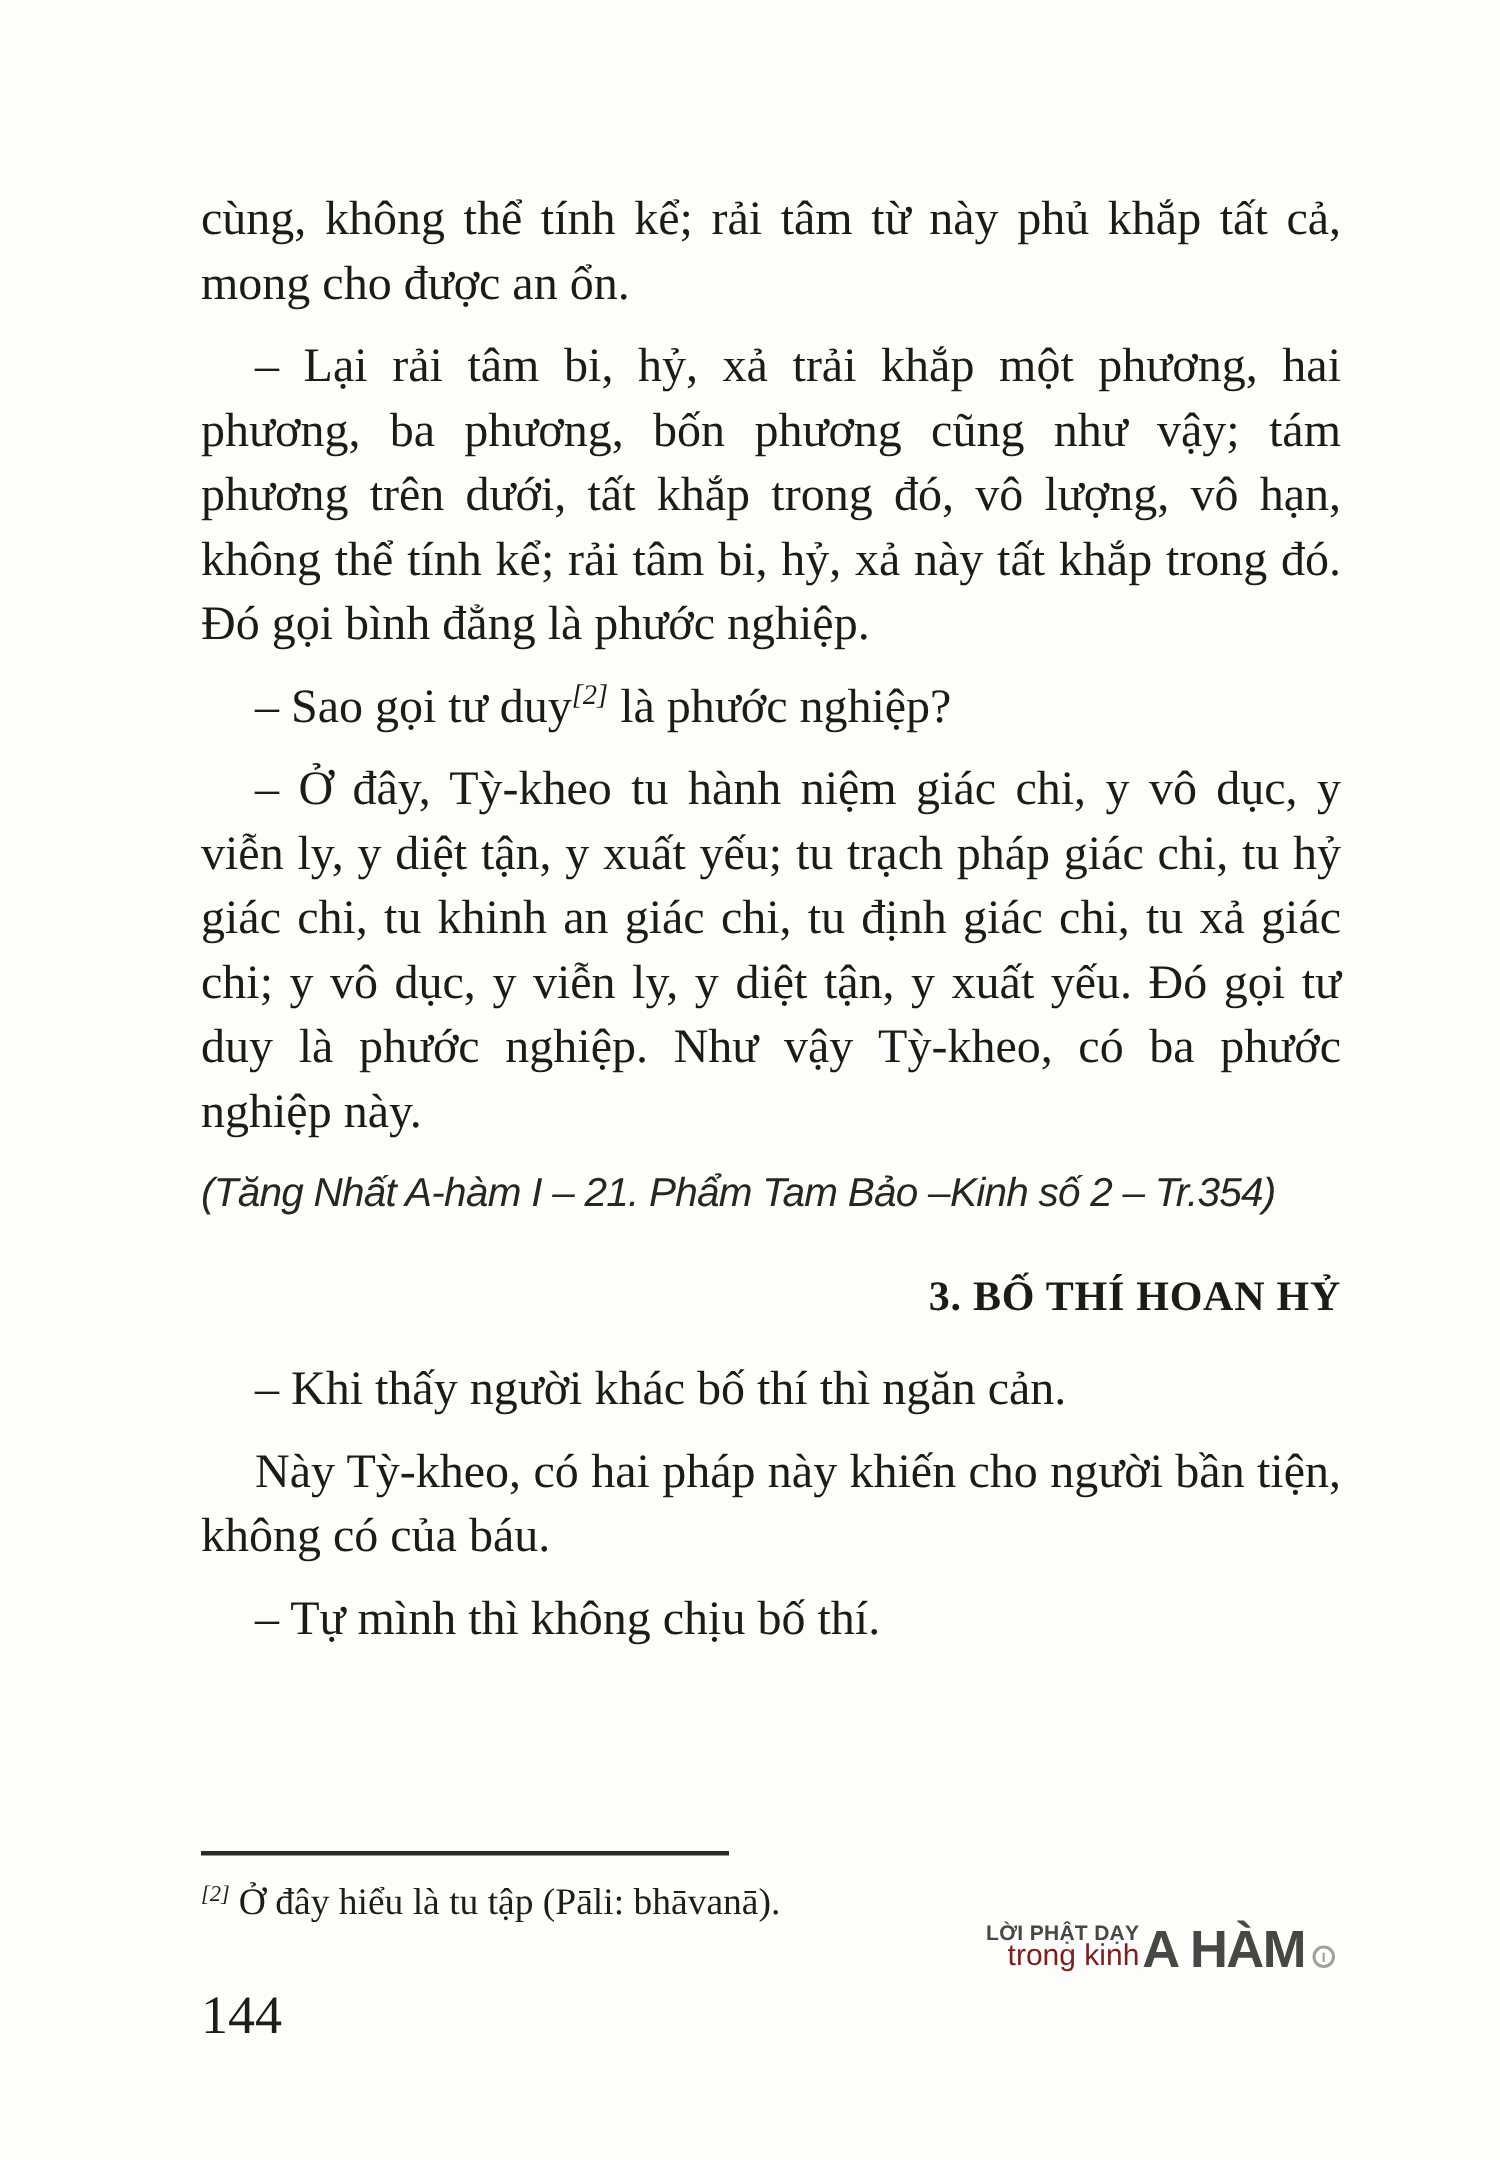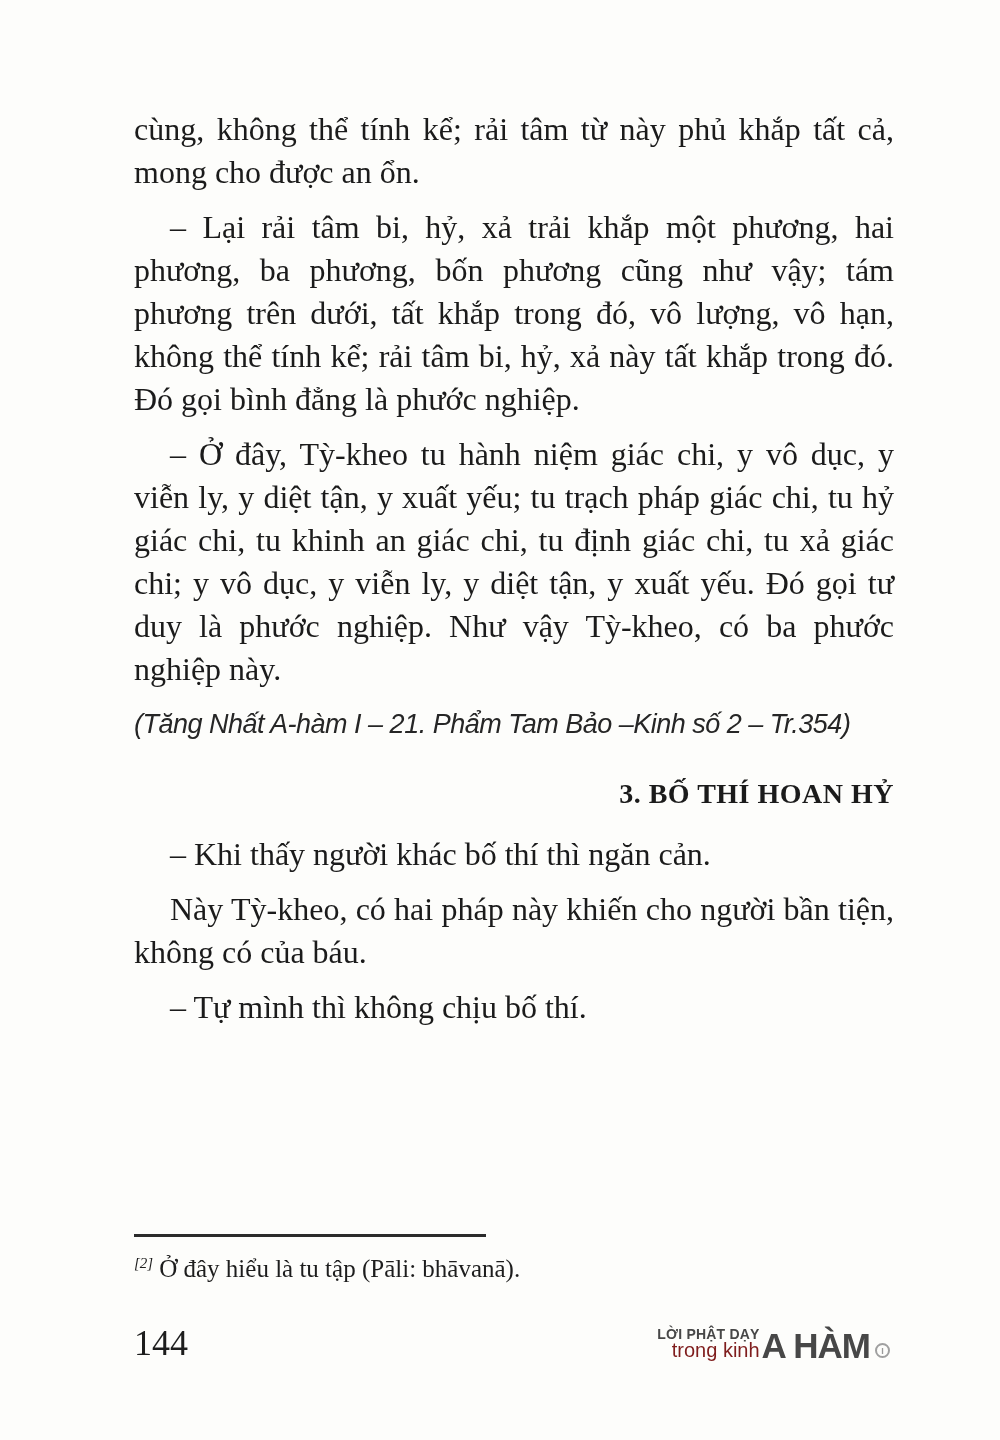--- a/index.html
+++ b/index.html
@@ -10,21 +10,21 @@
     font-family: "Liberation Serif", serif;
     position: relative;
     overflow: hidden;
   }
   .page { position: absolute; inset: 0; }
 
   
   .text-block {
     position: absolute;
     left: 134px;
-    top: 108px;
+    top: 124px;
     width: 760px;
     font-size: 32px;
     line-height: 43px;
     text-align: justify;
   }
   .para { margin: 0 0 12px 0; text-indent: 36px; }
   .para.no-indent { text-indent: 0; }
 
   .fn-marker-inline {
     font-style: italic;
@@ -83,21 +83,21 @@
   .page-number {
     position: absolute;
     left: 134px;
     top: 1322px;
     font-size: 36px;
     color: #1d1d1d;
   }
   .logo {
     position: absolute;
     right: 110px;
-    top: 1326px;
+    top: 1280px;
     display: flex;
     align-items: flex-end;
     font-family: "Liberation Sans", sans-serif;
     color: #454545;
   }
   .logo-left {
     display: flex;
     flex-direction: column;
     align-items: flex-end;
     margin-right: 2px;
@@ -142,20 +142,21 @@
 <body>
 
 <div class="page">
 
   <div class="text-block">
 
     <p class="para no-indent">cùng, không thể tính kể; rải tâm từ này phủ khắp tất cả, mong cho được an ổn.</p>
 
     <p class="para">– Lại rải tâm bi, hỷ, xả trải khắp một phương, hai phương, ba phương, bốn phương cũng như vậy; tám phương trên dưới, tất khắp trong đó, vô lượng, vô hạn, không thể tính kể; rải tâm bi, hỷ, xả này tất khắp trong đó. Đó gọi bình đẳng là phước nghiệp.</p>
 
+    <p class="para"><span>– Sao gọi tư duy</span><sup class="fn-marker-inline">[2]</sup><span> là phước nghiệp?</span></p>
 
     <p class="para">– Ở đây, Tỳ-kheo tu hành niệm giác chi, y vô dục, y viễn ly, y diệt tận, y xuất yếu; tu trạch pháp giác chi, tu hỷ giác chi, tu khinh an giác chi, tu định giác chi, tu xả giác chi; y vô dục, y viễn ly, y diệt tận, y xuất yếu. Đó gọi tư duy là phước nghiệp. Như vậy Tỳ-kheo, có ba phước nghiệp này.</p>
 
     <p class="para citation">(Tăng Nhất A-hàm I – 21. Phẩm Tam Bảo –Kinh số 2 – Tr.354)</p>
 
     <h2 class="section-heading">3. BỐ THÍ HOAN HỶ</h2>
 
 
     <p class="para">– Khi thấy người khác bố thí thì ngăn cản.</p>
 

